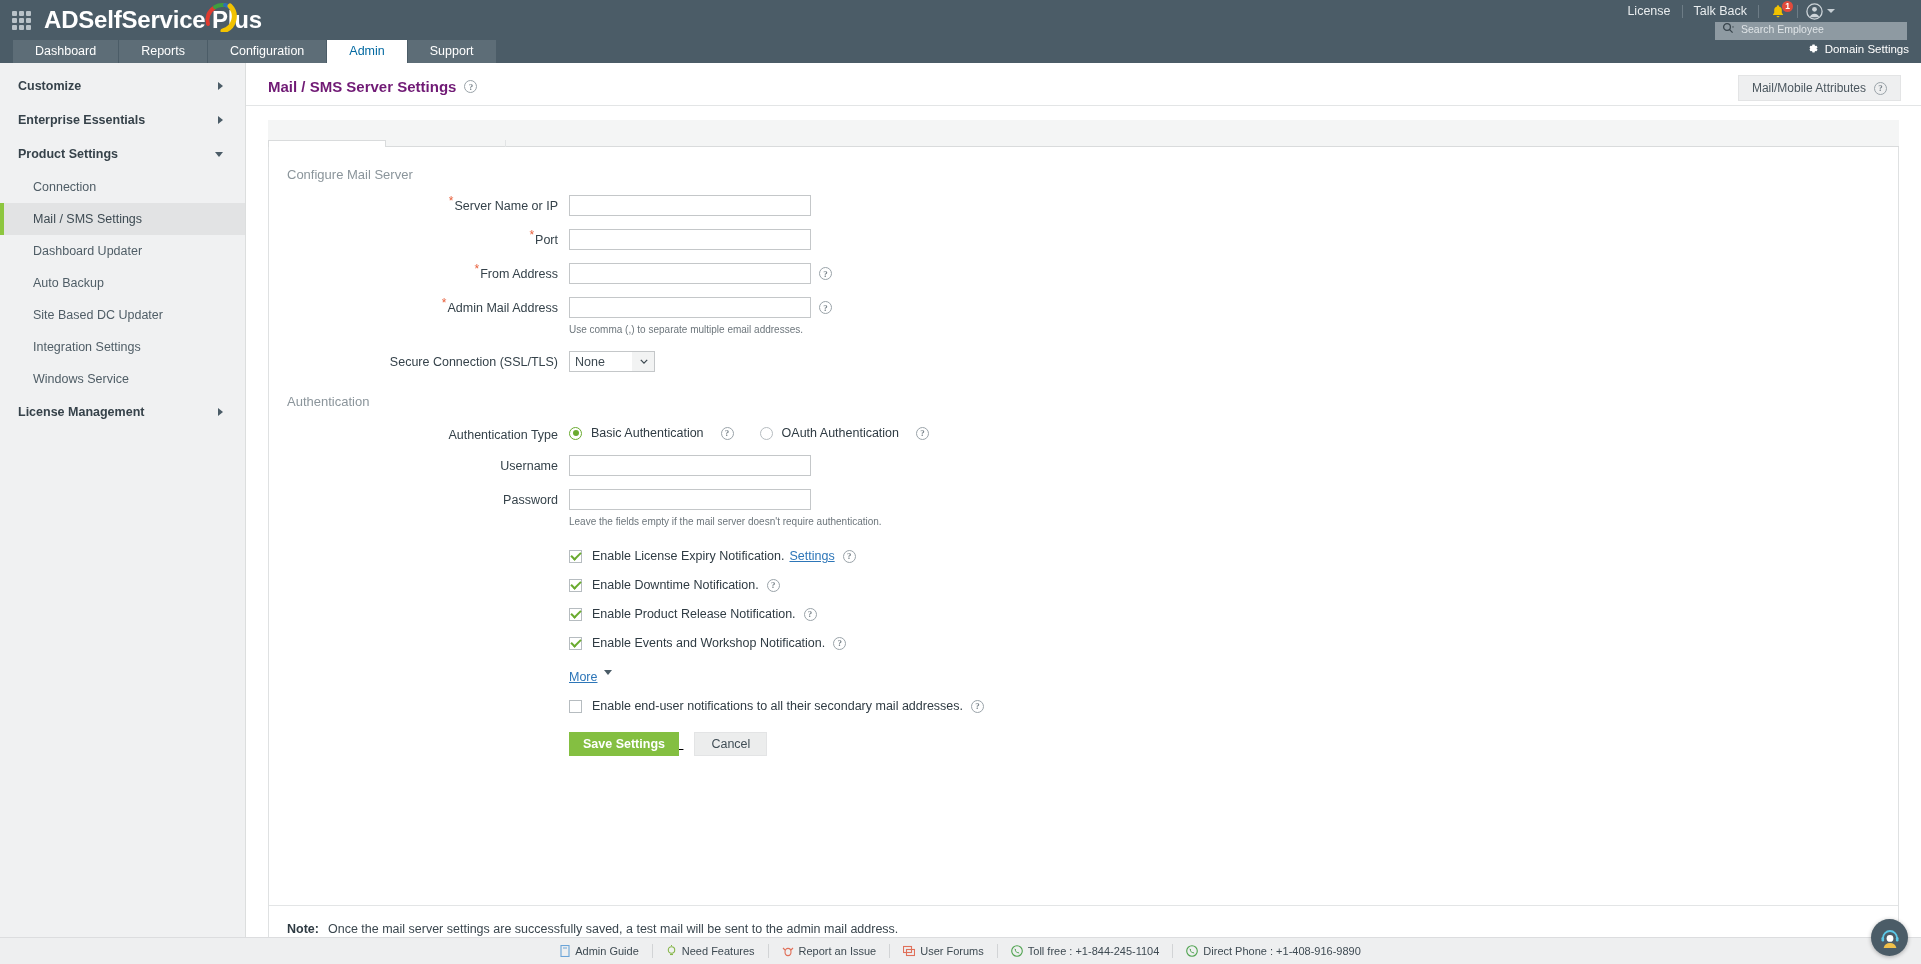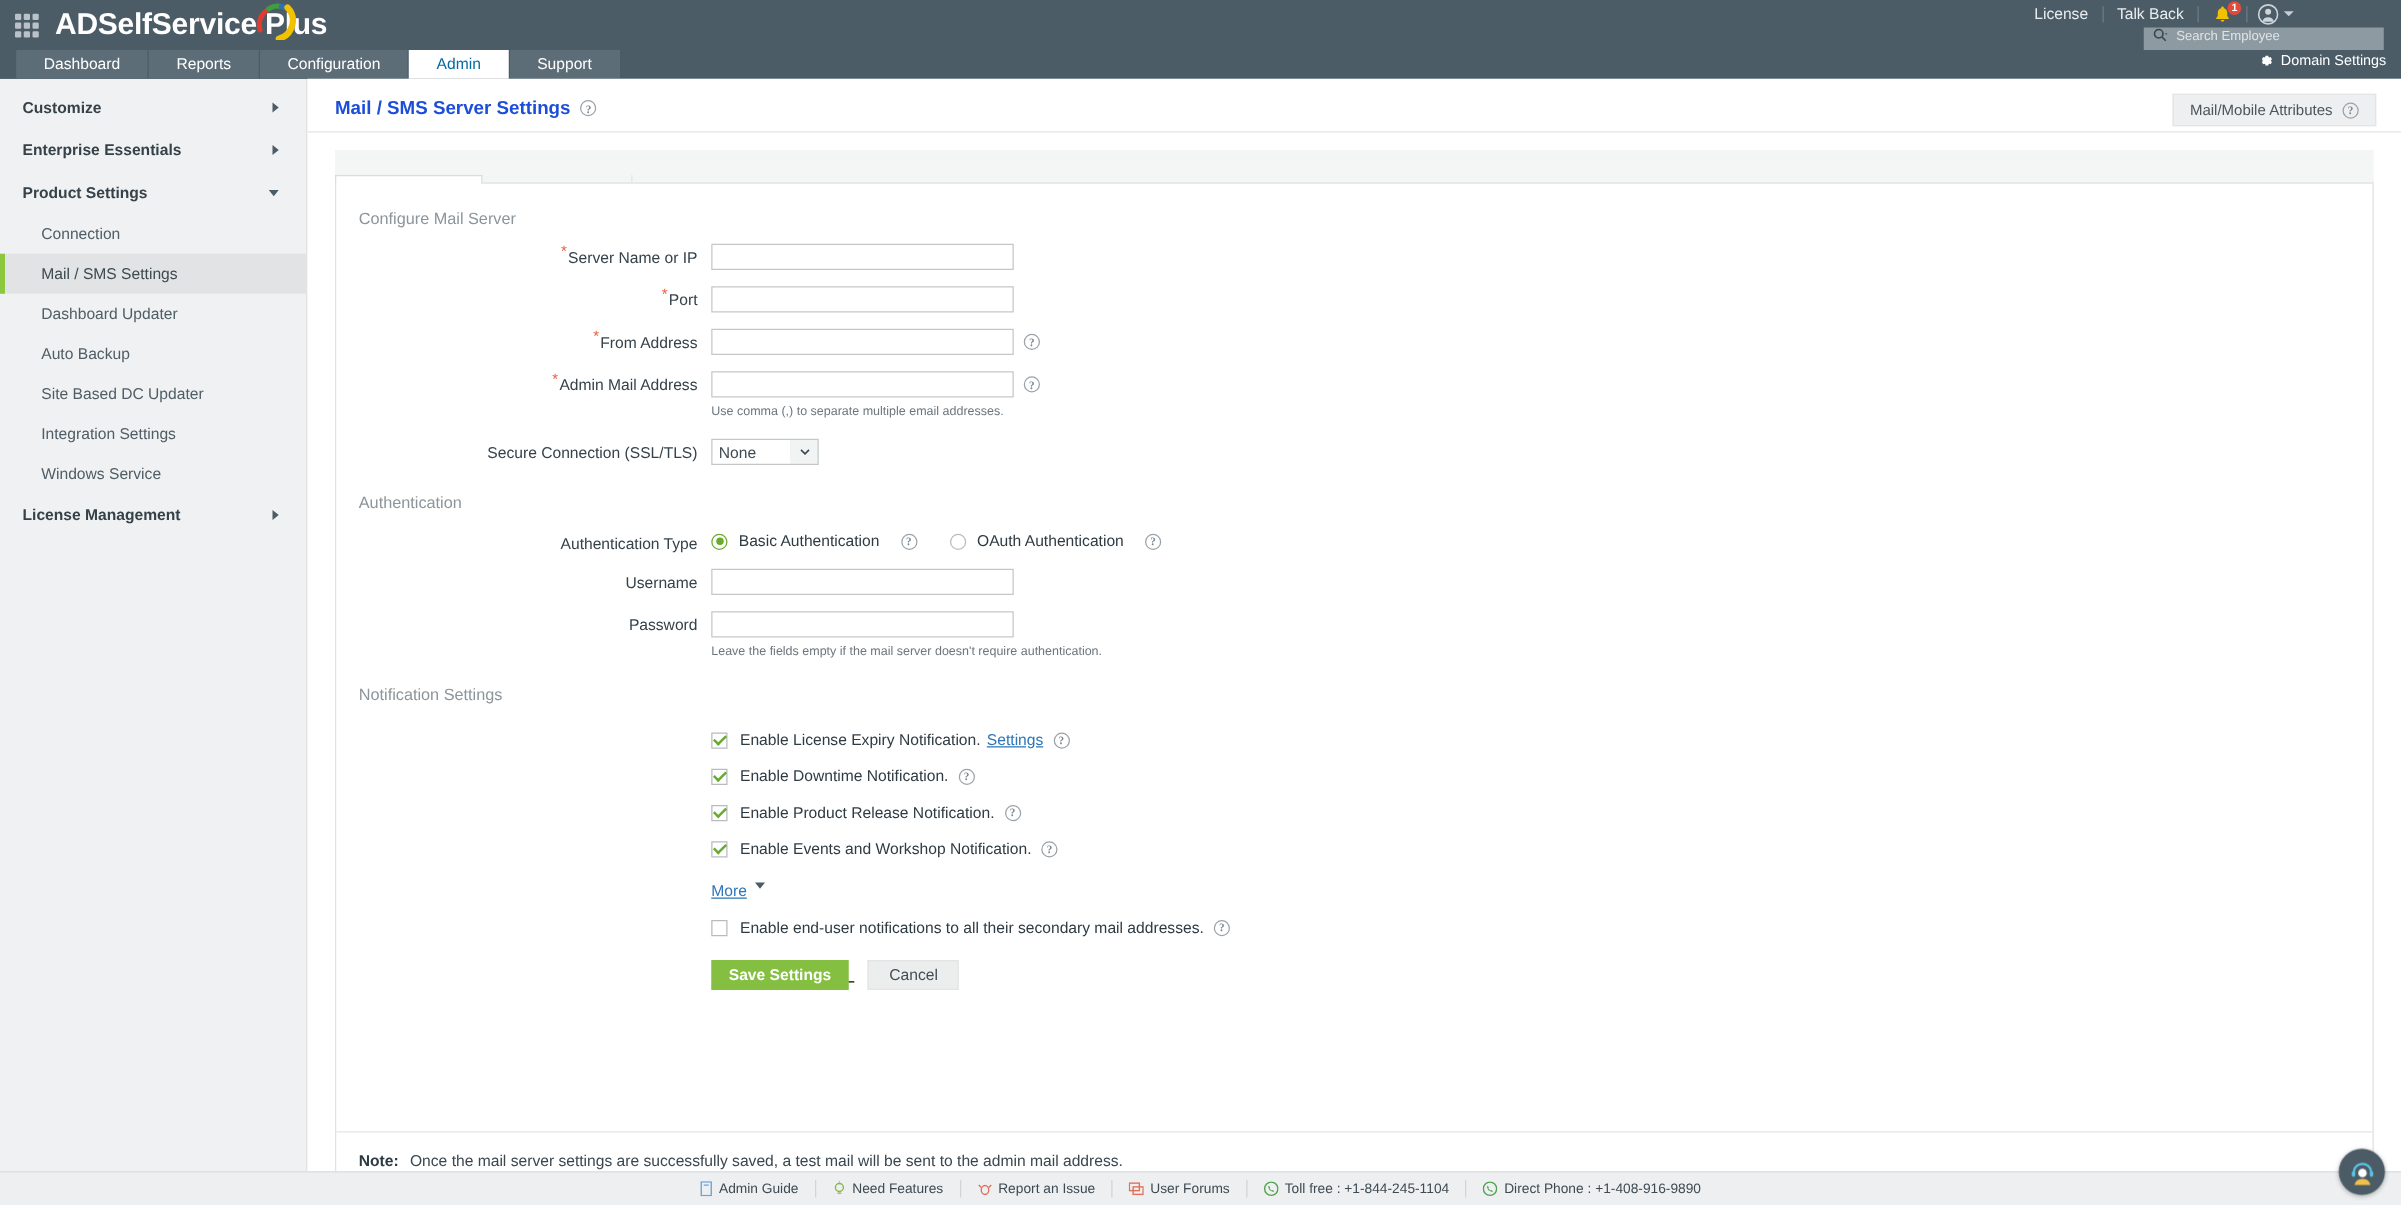--- a/index.html
+++ b/index.html
@@ -144,21 +144,21 @@
   }
 
   
   .content { flex: 1; background: #ffffff; position: relative; min-width: 0; }
   .page-head {
     display: flex; align-items: center;
     padding: 15px 20px 10px 22px;
     border-bottom: 1px solid #e3e5e6;
     position: relative;
   }
-  .page-title { font-size: 15px; color: #1d4ed8; font-weight: bold; }
+  .page-title { font-size: 15px; color: #701a75; font-weight: bold; }
   .helpico {
     display: inline-flex; align-items: center; justify-content: center;
     width: 13px; height: 13px; border-radius: 50%;
     border: 1px solid #9aa3a9; color: #7c868d;
     font-size: 9px; font-weight: bold; margin-left: 8px;
     font-family: "Liberation Serif", serif;
     cursor: pointer; flex: none;
   }
   .attr-btn {
     position: absolute; right: 20px; top: 12px;
@@ -520,21 +520,20 @@
       </div>
 
       <div class="form-row">
         <div class="form-label">Password</div>
         <div>
           <input class="txt" type="password" value="" style="">
           <div class="hint">Leave the fields empty if the mail server doesn't require authentication.</div>
         </div>
       </div>
 
-      <div class="section-title" style="padding-top:21px;">Notification Settings</div>
 
       <div class="form-row" style="margin-top:22px;">
         <div class="form-label"></div>
         <div class="cb-row">
           <span class="cbox on"></span>
           <span class="cb-label">Enable License Expiry Notification.</span>
           <span class="cb-label link" style="margin-left:5px;">Settings</span>
           <span class="helpico">?</span>
         </div>
       </div>

